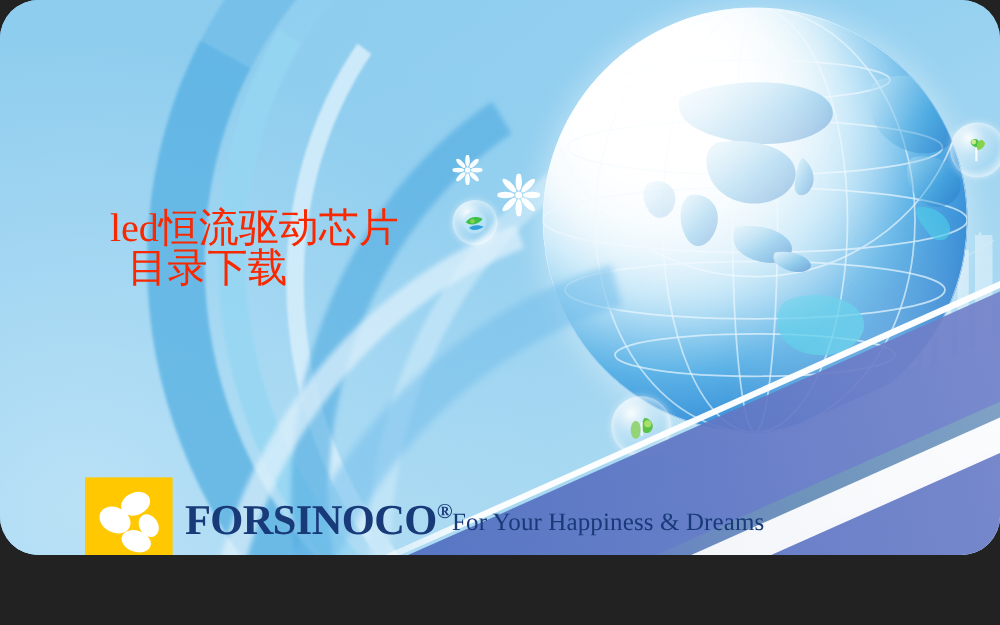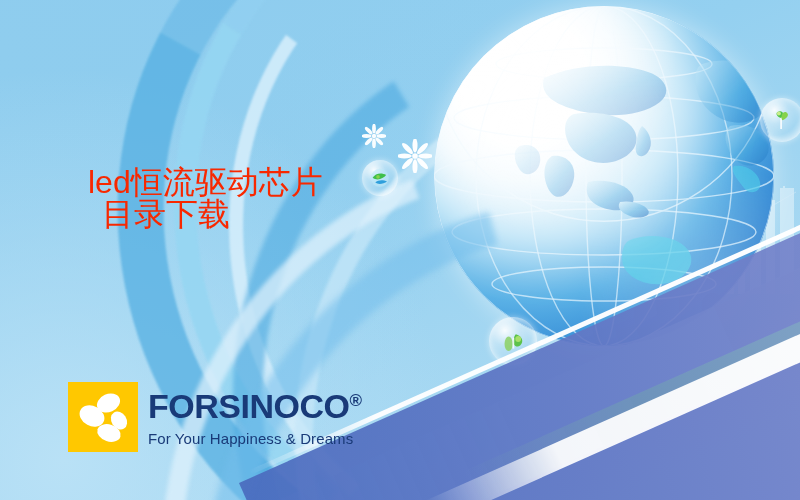--- a/index.html
+++ b/index.html
@@ -3,24 +3,25 @@
 <meta charset="utf-8">
 <style>
   html, body {
     margin: 0;
     padding: 0;
     background: #222;
   }
   #canvas {
     position: relative;
     width: 800px;
-    height: 500px;
+    height: 444px;
     overflow: hidden;
-    font-family: Liberation Sans, sans-serif;
+    font-family: Liberation Serif, serif;
     background: linear-gradient(160deg, #8ecdef 0%, #96d2f0 35%, #a6d8f2 70%, #b2dcf3 100%);
+    border-radius: 31px;
   }
 
   
   .bg-base {
     position: absolute; inset: 0;
     background:
       radial-gradient(circle at 8% 92%, #b9e1f6 0%, rgba(185,225,246,0) 45%),
       radial-gradient(circle at 0% 10%, #8fcdee 0%, rgba(143,205,238,0) 55%),
       linear-gradient(155deg, #8ccbee 0%, #94d0f0 40%, #a9d9f2 75%, #b6def4 100%);
   }
@@ -244,37 +245,37 @@
     display: flex;
     align-items: center;
     gap: 10px;
   }
   .logo-mark {
     width: 70px; height: 70px;
     background: #ffc800;
     display: block;
     flex: 0 0 auto;
   }
-  .logo-text { display: flex; flex-direction: column; justify-content: center; }
+  .logo-text { display: flex; flex-direction: row; justify-content: center; }
   .brand {
     color: #193a78;
     font-weight: bold;
     font-size: 34px;
     line-height: 1;
     letter-spacing: -0.5px;
     white-space: nowrap;
   }
   .brand .reg {
     font-size: 17px;
     vertical-align: super;
     line-height: 1;
   }
   .tagline {
     color: #193a78;
-    font-size: 15px;
+    font-size: 20px;
     line-height: 1;
     margin-top: 8px;
     letter-spacing: 0.1px;
     white-space: nowrap;
   }
 </style>
 </head>
 <body>
 
 <div id="canvas">

